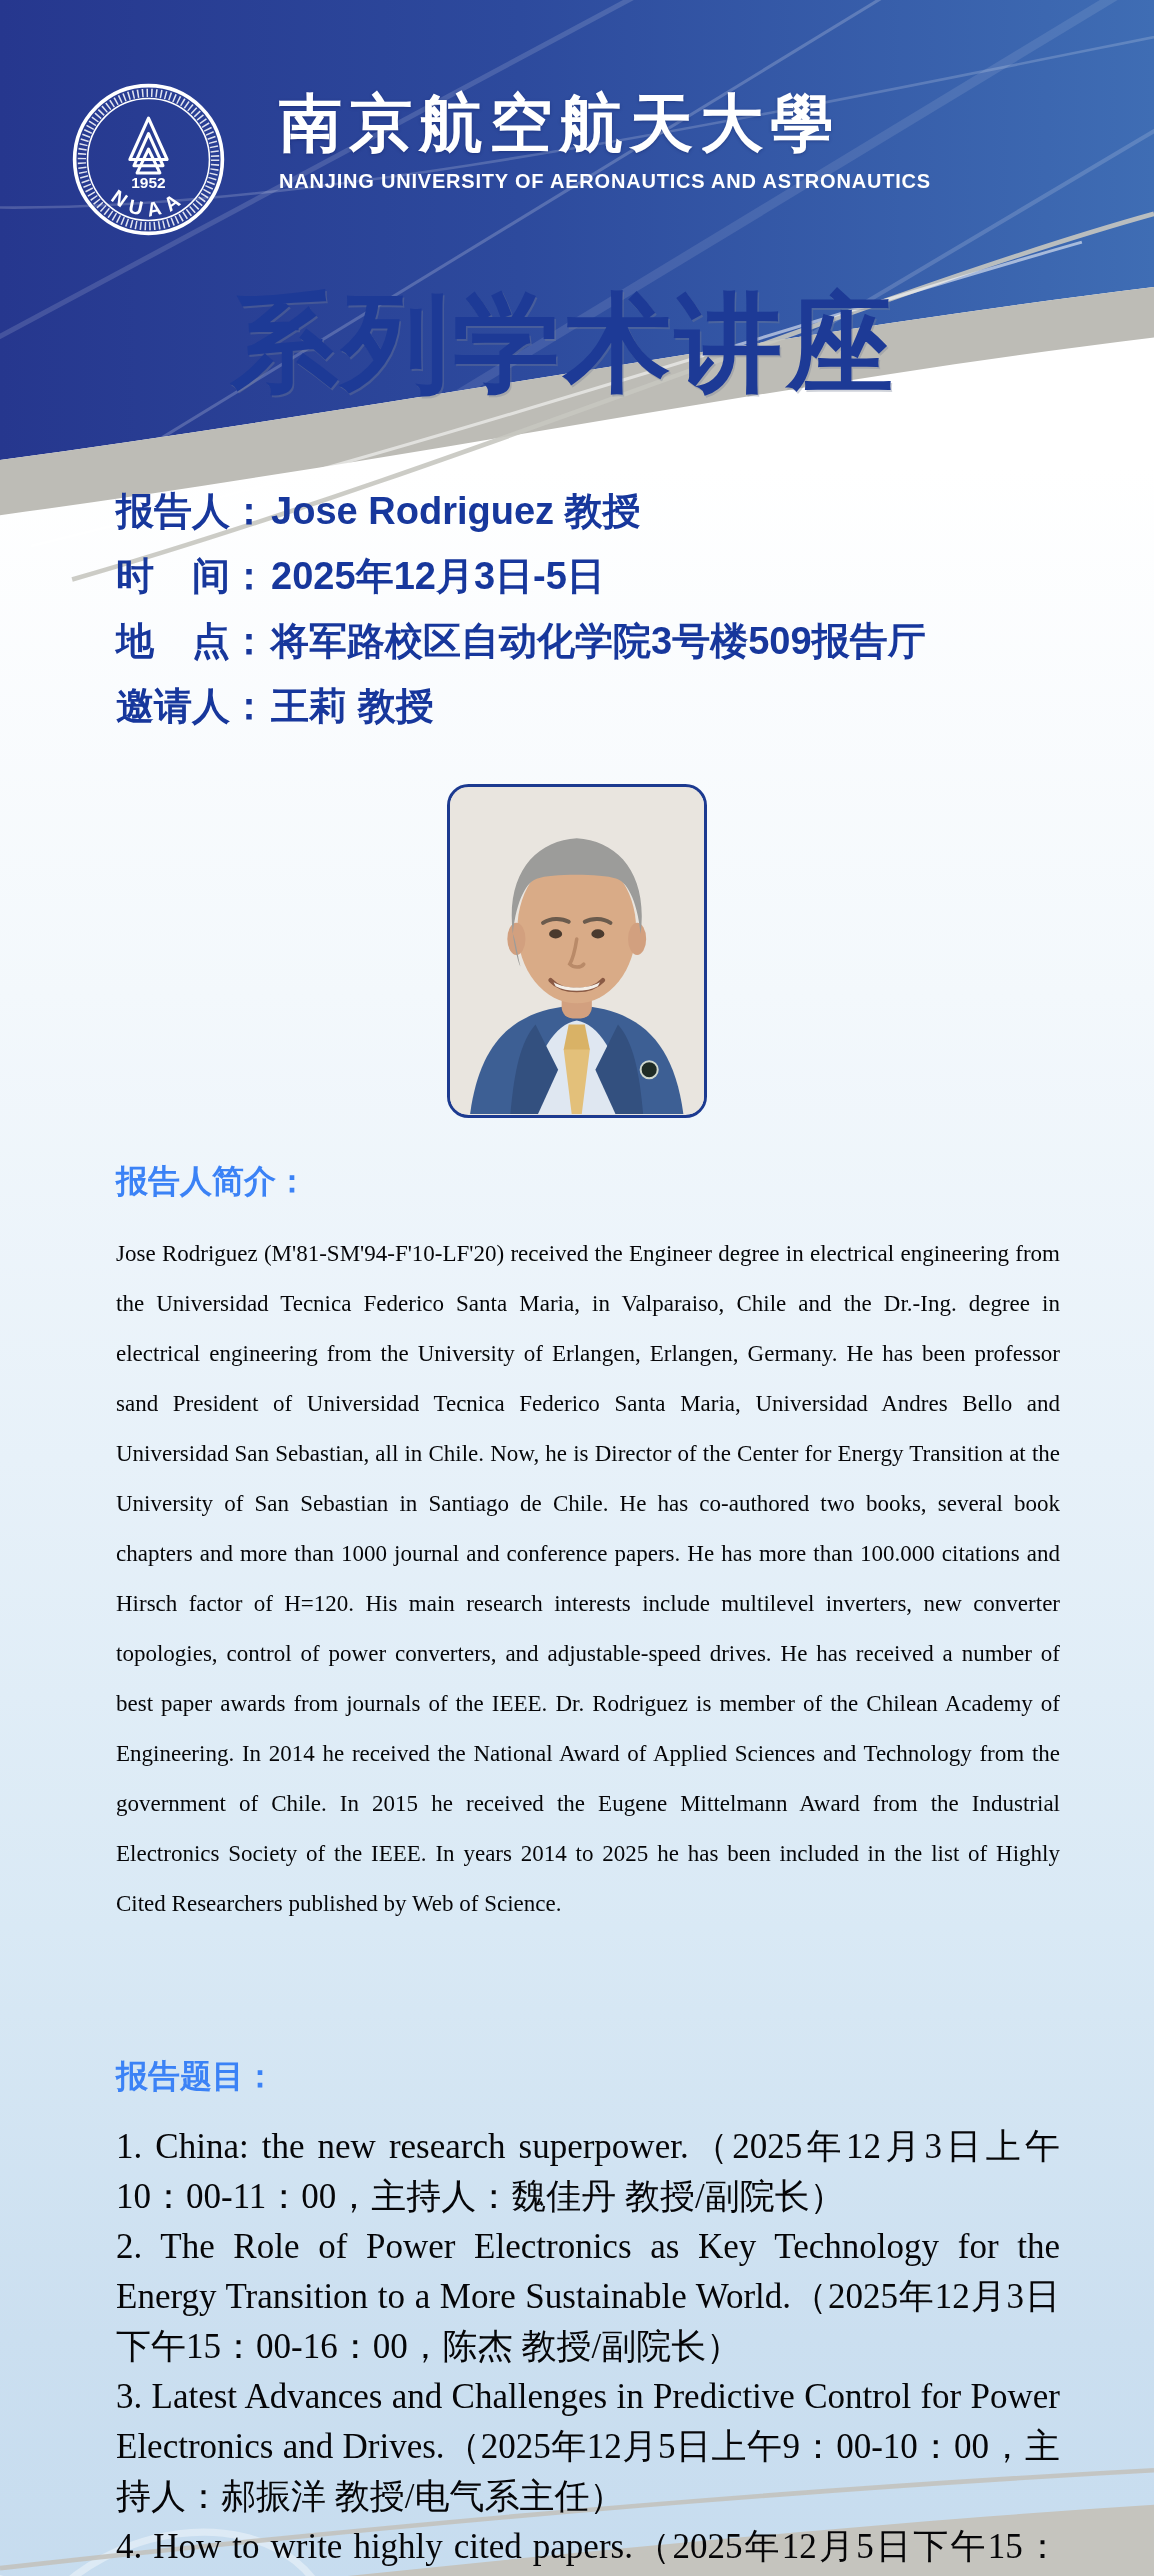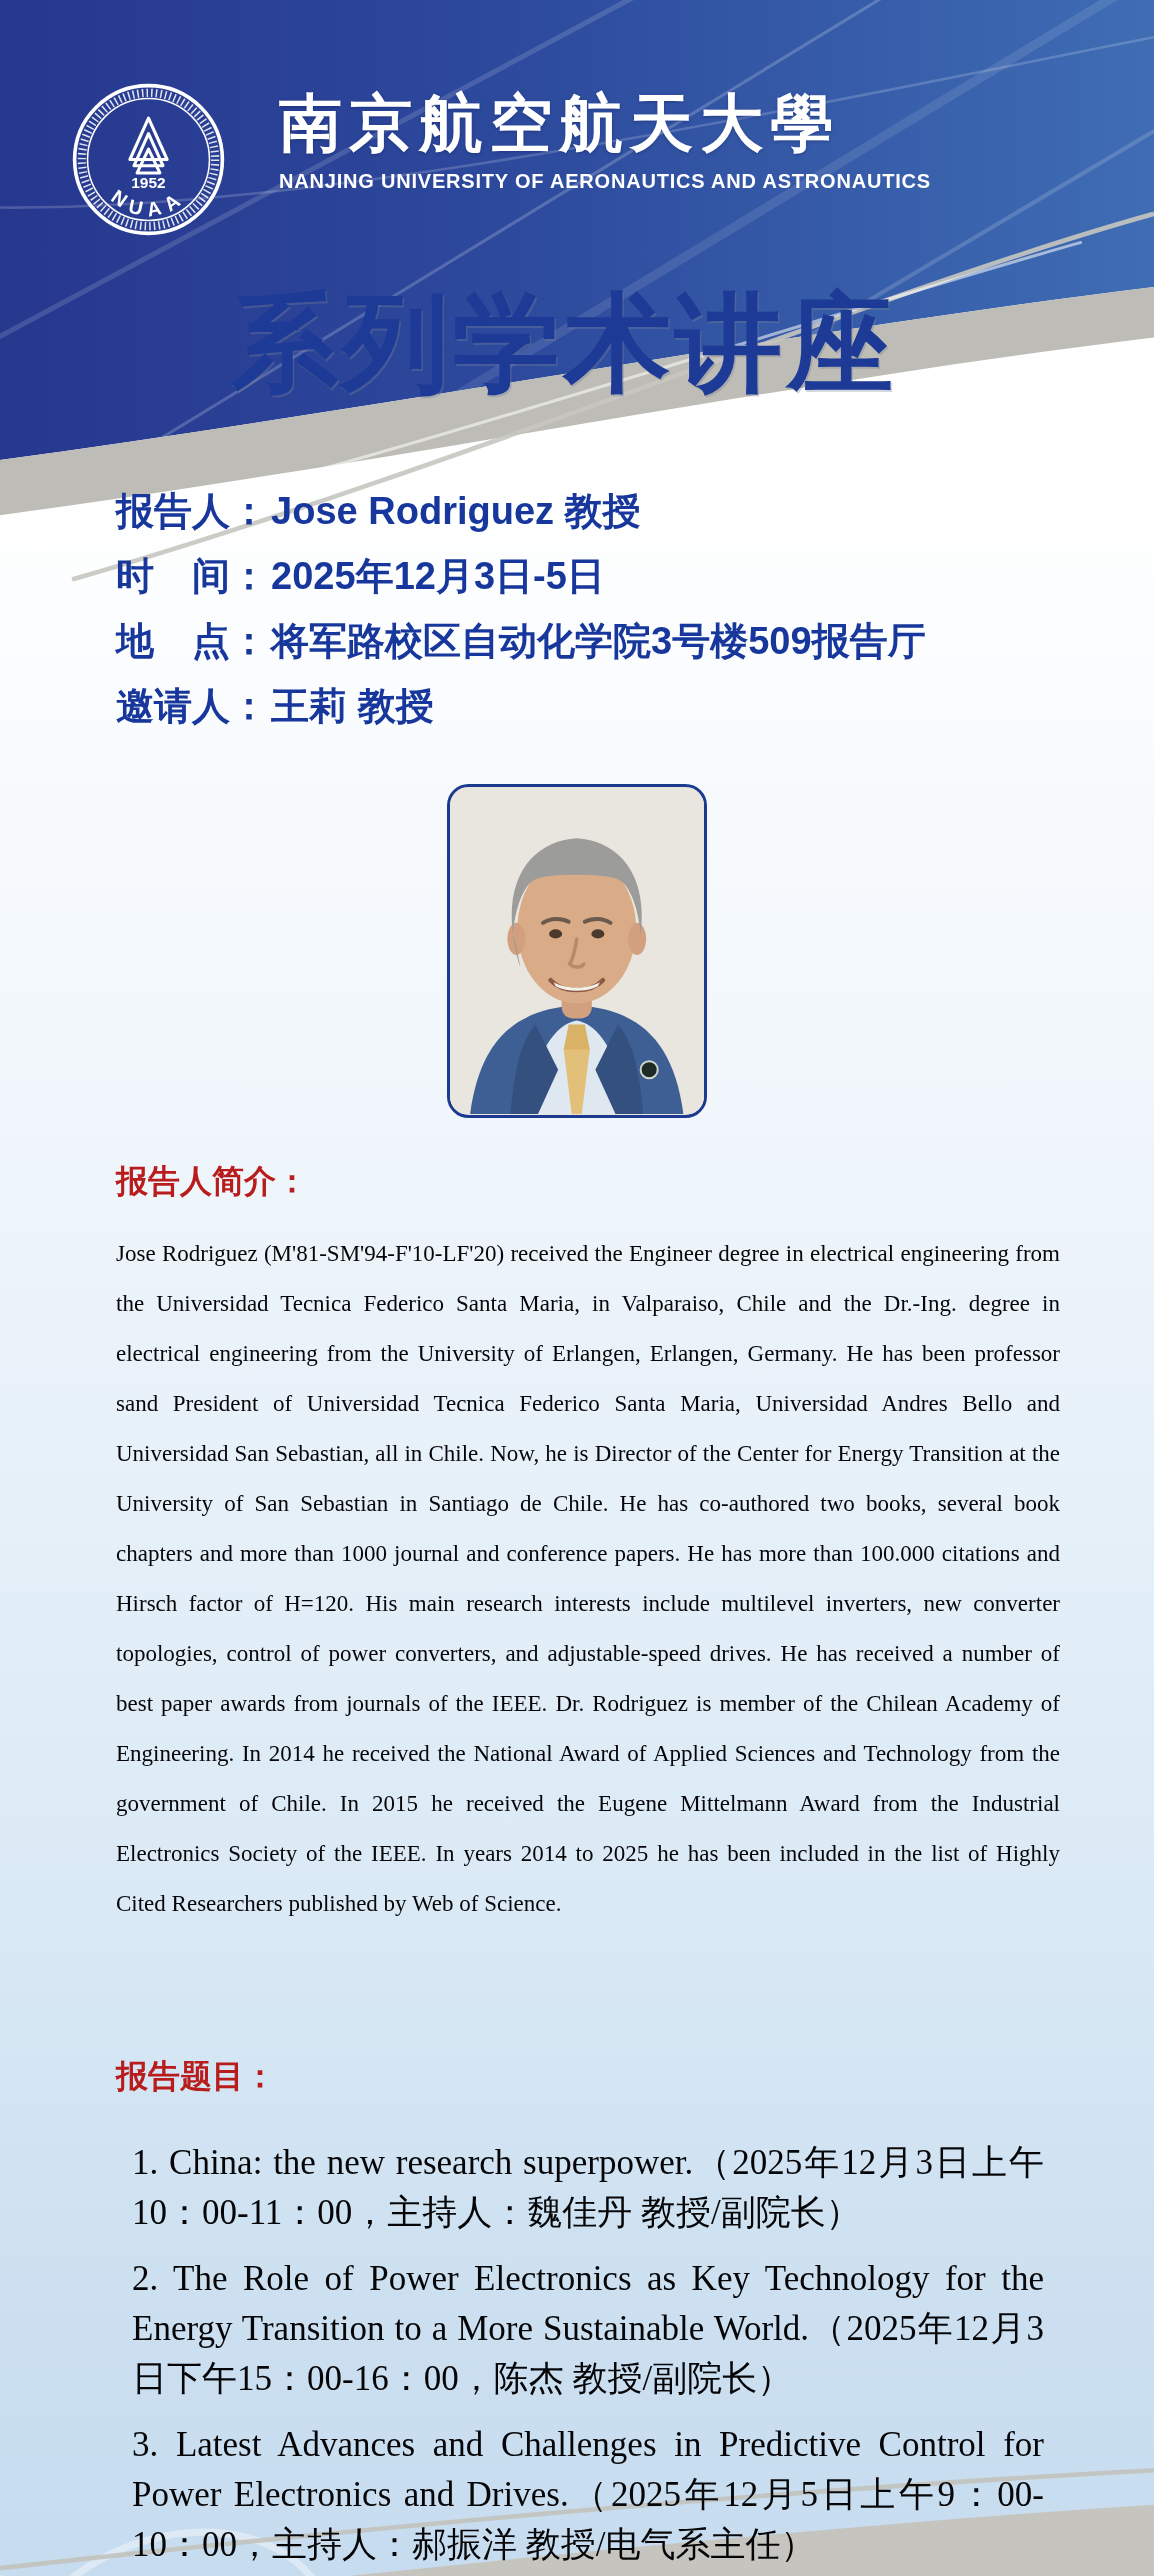--- a/index.html
+++ b/index.html
@@ -37,36 +37,36 @@
   .info-row .lbl{margin-right:3.1px;}
   
   .photo-frame{
     left:447px;top:784px;width:260px;height:334px;z-index:3;
     border:3.1px solid #1c3a90;border-radius:21.6px;overflow:hidden;
     background:#e9e5df;box-sizing:border-box;
   }
   .photo-frame svg{display:block;width:100%;height:100%;}
   
   .section-heading{
-    z-index:3;font-size:32px;font-weight:bold;color:#b91c1c;
+    z-index:3;font-size:32px;font-weight:bold;color:#3b82f6;
     font-family:"Liberation Sans", sans-serif;
   }
   .bio-heading{left:116px;top:1160px;}
   .bio-text{
     left:116px;top:1229px;width:944px;z-index:3;
     font-family:"Liberation Serif", serif;font-size:23px;line-height:50px;
     color:#060608;text-align:justify;
   }
   .topics-heading{left:116px;top:2055px;}
   .topics-list{
     left:116px;top:2122px;width:944px;z-index:3;
     font-family:"Liberation Serif", serif;font-size:35px;line-height:50px;
     color:#060608;text-align:justify;
   }
-  .topics-list p{margin:16px;}
+  .topics-list p{margin:0;}
 </style>
 </head>
 <body>
 
 <svg id="bg-art" viewBox="0 0 2240 5670" preserveAspectRatio="none" aria-hidden="true">
   <defs>
     <linearGradient id="hdrGrad" x1="0" y1="0" x2="1" y2="0">
       <stop offset="0" stop-color="#26378e"></stop>
       <stop offset="0.45" stop-color="#2d4a9d"></stop>
       <stop offset="1" stop-color="#3f6db4"></stop>

